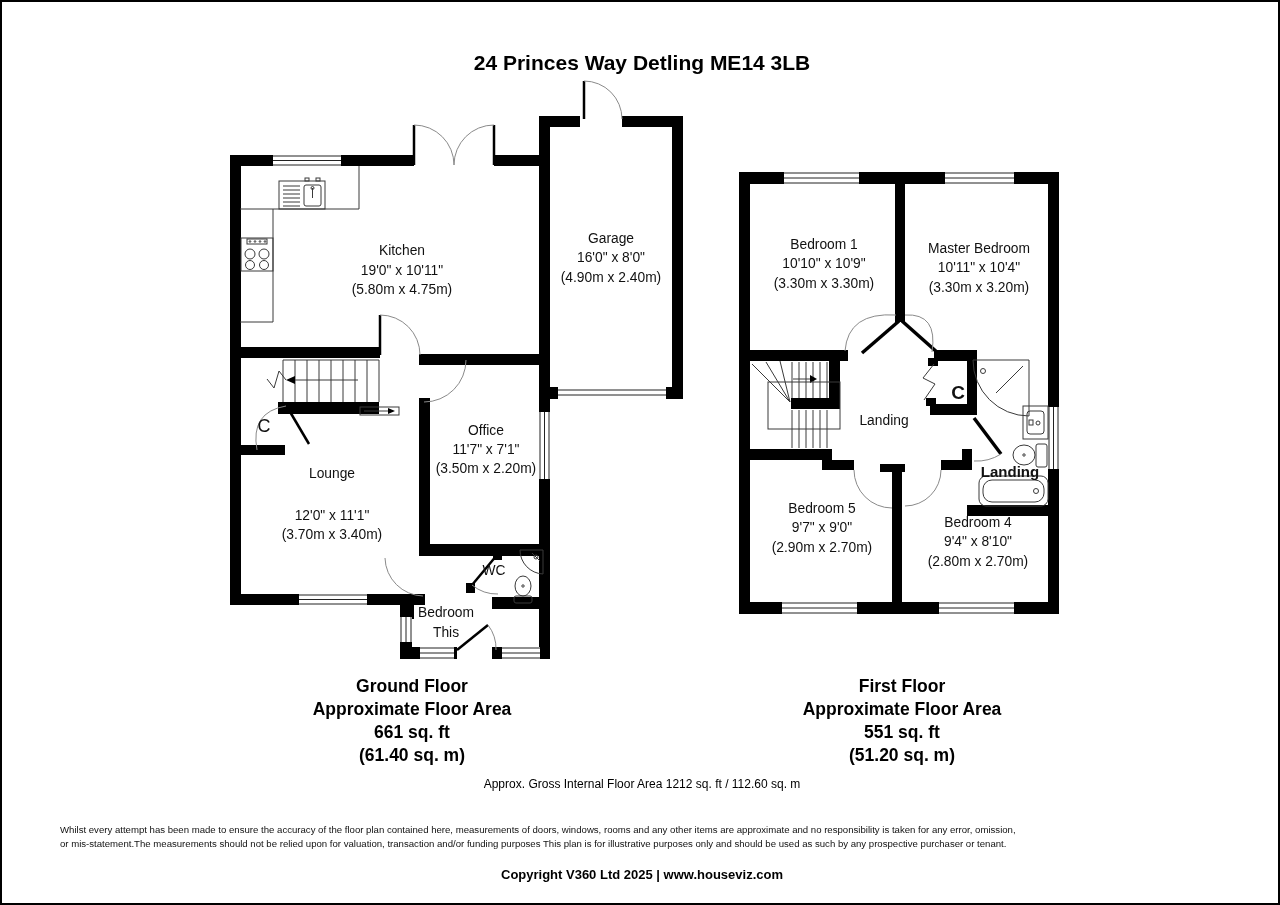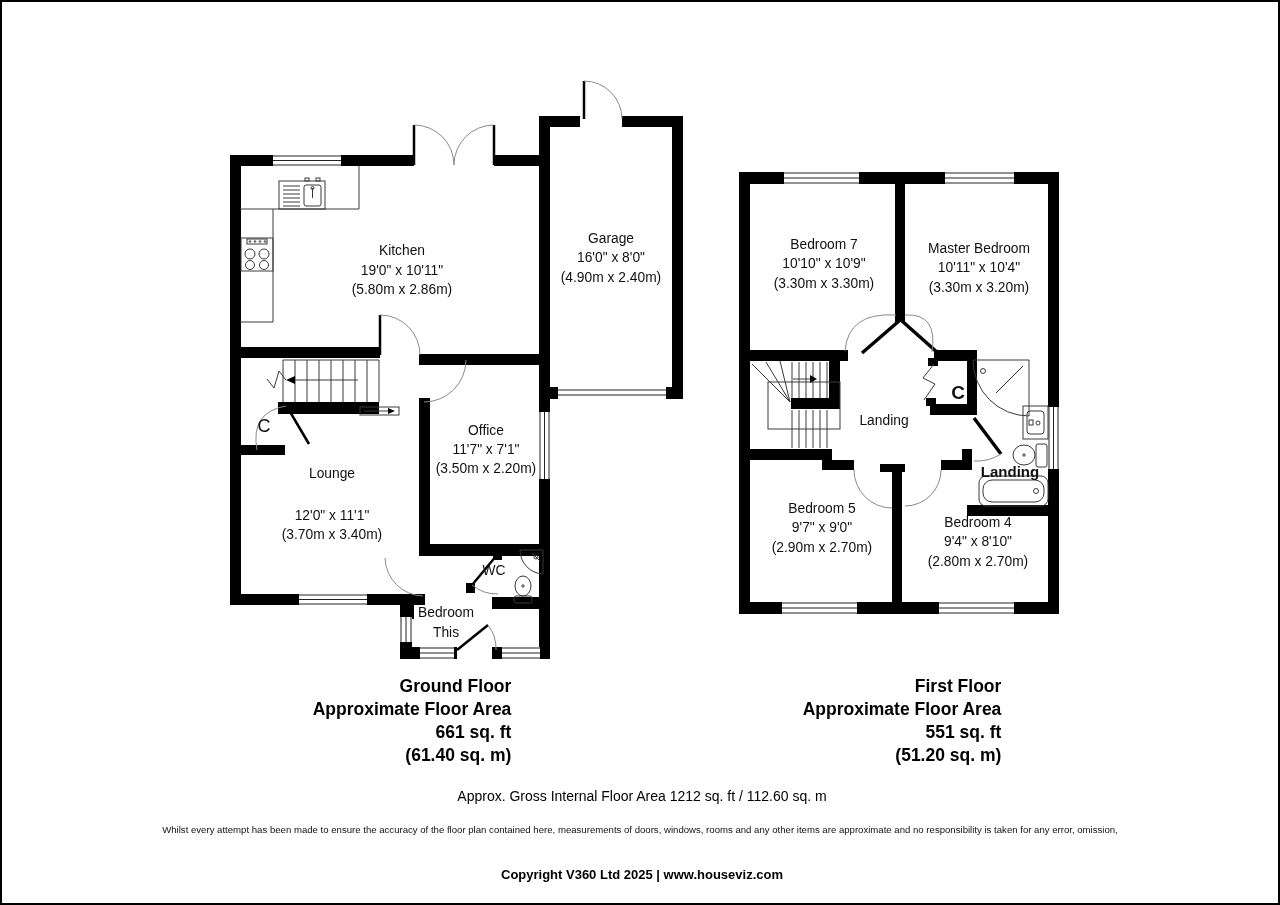--- a/index.html
+++ b/index.html
@@ -5,25 +5,25 @@
   html,body{margin:0;padding:0;background:#fff;}
   #page{position:relative;width:1280px;height:905px;background:#ffffff;
         border:2px solid #000;box-sizing:border-box;overflow:hidden;
         font-family:"Liberation Sans", sans-serif;color:#000;}
   .lbl{position:absolute;transform:translate(-50%,-50%);font-size:13.8px;
        line-height:1;white-space:nowrap;text-align:center;color:#111;}
   .title{position:absolute;transform:translate(-50%,-50%);font-size:21px;font-weight:bold;white-space:nowrap;}
   .cup{font-size:18px;}
   .cup-b{font-size:19px;font-weight:bold;}
   .bath{font-size:15px;font-weight:bold;}
-  .sum{position:absolute;transform:translate(-50%,0);text-align:right;
+  .sum{position:absolute;transform:translate(-50%,0);text-align:center;
        font-size:17.5px;font-weight:bold;line-height:23px;white-space:nowrap;}
-  .gross{position:absolute;transform:translate(-50%,-50%);font-size:14px;white-space:nowrap;margin-top:12px;}
+  .gross{position:absolute;transform:translate(-50%,-50%);font-size:12px;white-space:nowrap;}
   .disc{position:absolute;left:50%;transform:translate(-50%,0);width:1160px;
-        font-size:9.6px;line-height:14px;text-align:center;color:#111;}
+        font-size:9.6px;line-height:14px;color:#111;}
   .copy{position:absolute;transform:translate(-50%,-50%);font-size:13px;font-weight:bold;white-space:nowrap;}
   svg{position:absolute;left:0;top:0;}
   .wall{fill:#000;}
   .thin{stroke:#3a3a3a;stroke-width:1;fill:none;}
   .arc{stroke:#8a8a8a;stroke-width:1;fill:none;}
   .leaf{stroke:#000;stroke-width:2.5;fill:none;}
   .leaf-t{stroke:#000;stroke-width:3.5;fill:none;}
   .win{fill:#fff;}
   .wline{stroke:#222;stroke-width:1;}
 </style>
@@ -287,43 +287,44 @@
         <circle class="thin" cx="1022" cy="453" r="1.2"></circle>
       </g>
       <g>
         <rect class="thin" x="977" y="474" width="69" height="30" rx="7"></rect>
         <rect class="thin" x="981" y="478" width="61" height="22" rx="9"></rect>
         <circle class="thin" cx="1034" cy="489" r="2.5"></circle>
       </g>
     </g>
   </svg>
 
+  <div class="title" style="left:640px;top:61px">24 Princes Way Detling ME14 3LB</div>
 
   <div class="lbl" style="left:400px;top:249px">Kitchen</div>
   <div class="lbl" style="left:400px;top:269px">19'0" x 10'11"</div>
-  <div class="lbl" style="left:400px;top:288px">(5.80m x 2.86m)</div>
+  <div class="lbl" style="left:400px;top:288px">(5.80m x 4.75m)</div>
 
   <div class="lbl" style="left:609px;top:237px">Garage</div>
   <div class="lbl" style="left:609px;top:256px">16'0" x 8'0"</div>
   <div class="lbl" style="left:609px;top:276px">(4.90m x 2.40m)</div>
 
   <div class="lbl" style="left:484px;top:429px">Office</div>
   <div class="lbl" style="left:484px;top:448px">11'7" x 7'1"</div>
   <div class="lbl" style="left:484px;top:467px">(3.50m x 2.20m)</div>
 
   <div class="lbl" style="left:330px;top:472px">Lounge</div>
   <div class="lbl" style="left:330px;top:514px">12'0" x 11'1"</div>
   <div class="lbl" style="left:330px;top:533px">(3.70m x 3.40m)</div>
 
   <div class="lbl" style="left:492px;top:569px">WC</div>
   <div class="lbl" style="left:444px;top:611px">Bedroom</div>
   <div class="lbl" style="left:444px;top:631px">This</div>
   <div class="lbl cup" style="left:262px;top:424px">C</div>
 
-  <div class="lbl" style="left:822px;top:243px">Bedroom 7</div>
+  <div class="lbl" style="left:822px;top:243px">Bedroom 1</div>
   <div class="lbl" style="left:822px;top:262px">10'10" x 10'9"</div>
   <div class="lbl" style="left:822px;top:282px">(3.30m x 3.30m)</div>
 
   <div class="lbl" style="left:977px;top:247px">Master Bedroom</div>
   <div class="lbl" style="left:977px;top:266px">10'11" x 10'4"</div>
   <div class="lbl" style="left:977px;top:286px">(3.30m x 3.20m)</div>
 
   <div class="lbl" style="left:820px;top:507px">Bedroom 5</div>
   <div class="lbl" style="left:820px;top:526px">9'7" x 9'0"</div>
   <div class="lbl" style="left:820px;top:546px">(2.90m x 2.70m)</div>
@@ -346,17 +347,18 @@
     <div>First Floor</div>
     <div>Approximate Floor Area</div>
     <div>551 sq. ft</div>
     <div>(51.20 sq. m)</div>
   </div>
 
   <div class="gross" style="left:640px;top:782px">Approx. Gross Internal Floor Area 1212 sq. ft / 112.60 sq. m</div>
 
   <div class="disc" style="top:821px">
     <div>Whilst every attempt has been made to ensure the accuracy of the floor plan contained here, measurements of doors, windows, rooms and any other items are approximate and no responsibility is taken for any error, omission,</div>
+    <div>or mis-statement.The measurements should not be relied upon for valuation, transaction and/or funding purposes This plan is for illustrative purposes only and should be used as such by any prospective purchaser or tenant.</div>
   </div>
 
   <div class="copy" style="left:640px;top:872px">Copyright V360 Ltd 2025 | www.houseviz.com</div>
 
 </div>
 
 </body></html>

